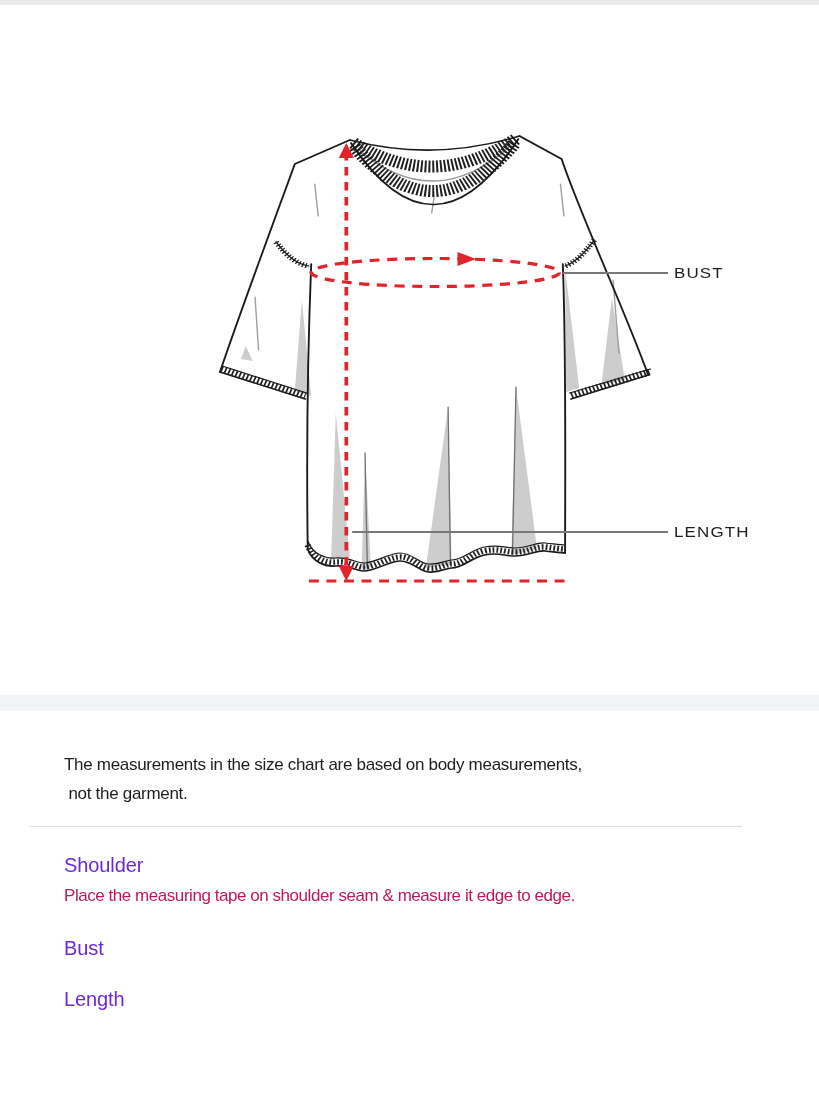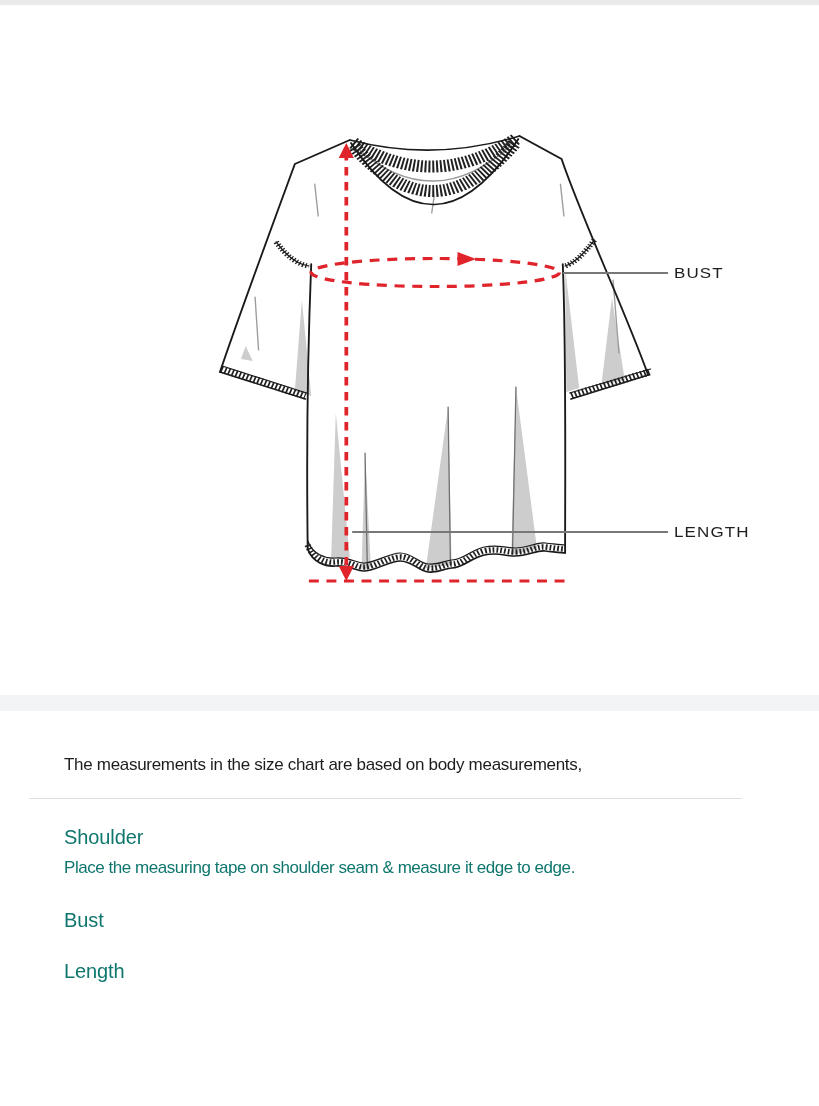--- a/index.html
+++ b/index.html
@@ -15,25 +15,25 @@
   .note-line{
     font-size:17px;line-height:28.5px;color:#1d1d1d;letter-spacing:-0.3px;
     white-space:pre-wrap;margin:0;
   }
   .content-divider{
     border:none;border-top:1px solid #e0e0e0;height:0;
     margin:18px 0 0 -35px;width:713px;
   }
   .measure-section{margin-top:25px;}
   .section-title{
-    font-size:20px;line-height:26px;font-weight:400;color:#0f766e;
+    font-size:20px;line-height:26px;font-weight:400;color:#6d28d9;
     margin:0 0 4px 0;letter-spacing:-0.1px;
   }
   .section-desc{
-    font-size:17px;line-height:28px;color:#0f766e;letter-spacing:-0.45px;
+    font-size:17px;line-height:28px;color:#be185d;letter-spacing:-0.45px;
     margin:0;max-width:670px;
   }
   .sketch-line{fill:none;stroke:#1a1a1a;stroke-width:1.6;stroke-linecap:round;stroke-linejoin:round;}
   .thin-line{fill:none;stroke:#1a1a1a;stroke-width:1.2;stroke-linecap:round;}
   .hatch{fill:none;stroke:#202020;stroke-linecap:butt;}
   .crease{fill:none;stroke:#9e9e9e;stroke-width:1.2;stroke-linecap:round;}
   .shade{fill:#cdcdcd;stroke:none;}
   .fold-edge{fill:none;stroke:#6f6f6f;stroke-width:1.1;stroke-linecap:round;}
   .red-dash{fill:none;stroke-width:3.2;stroke-linecap:butt;stroke-dasharray:8.5 6.5;}
   .leader{fill:none;stroke-width:2.2;}
@@ -122,20 +122,21 @@
       <text class="diagram-label" x="576" y="278.5">BUST</text>
       <text class="diagram-label" x="576" y="537.5">LENGTH</text>
     </svg>
   </svg>
 </div>
 
 <div class="section-band"></div>
 
 <div class="content">
   <p class="note-line">The measurements in the size chart are based on body measurements,</p>
+  <p class="note-line"> not the garment.</p>
 
   <hr class="content-divider">
 
   <div class="measure-section">
     <h3 class="section-title">Shoulder</h3>
     <p class="section-desc">Place the measuring tape on shoulder seam &amp; measure it edge to edge.</p>
   </div>
 
   <div class="measure-section">
     <h3 class="section-title">Bust</h3>

